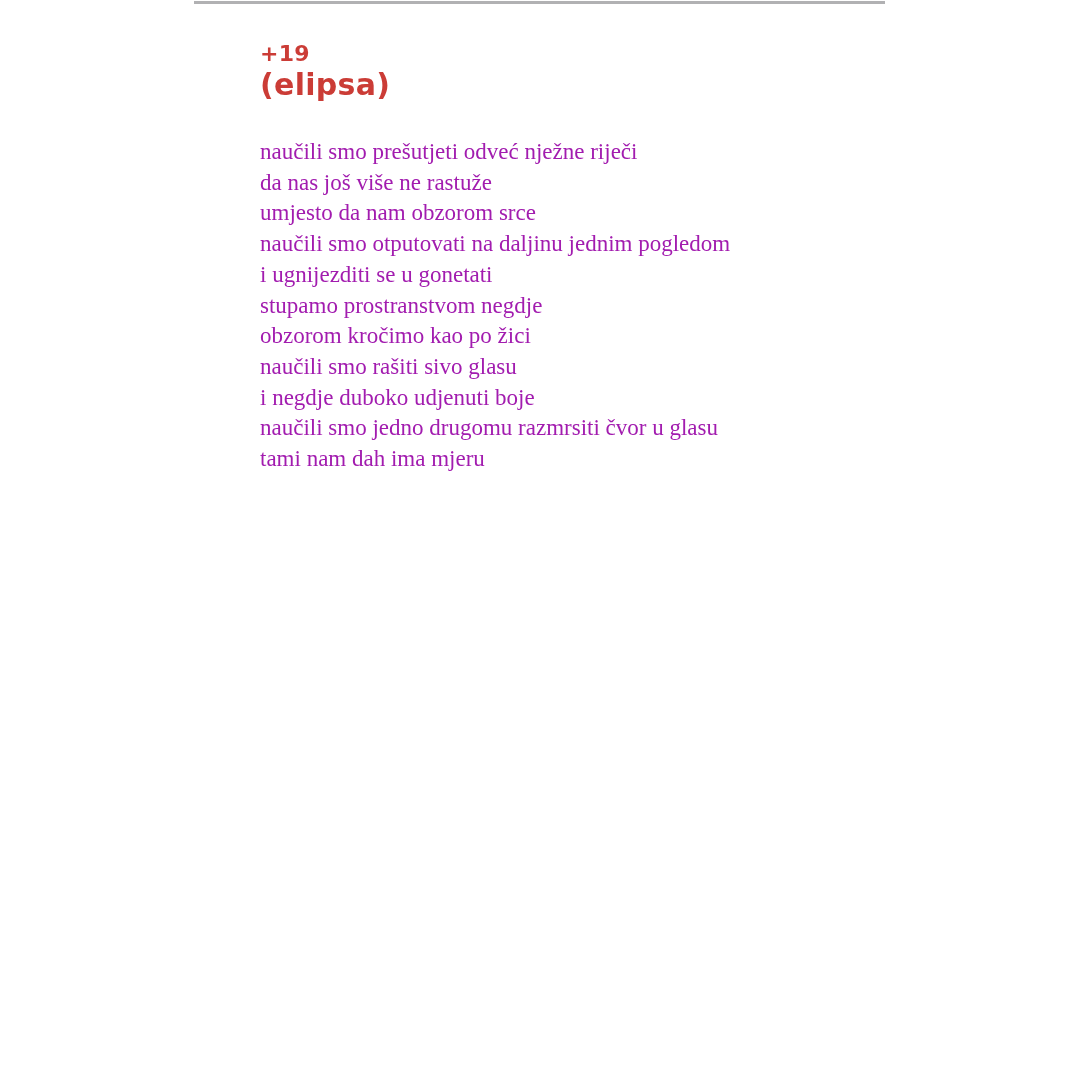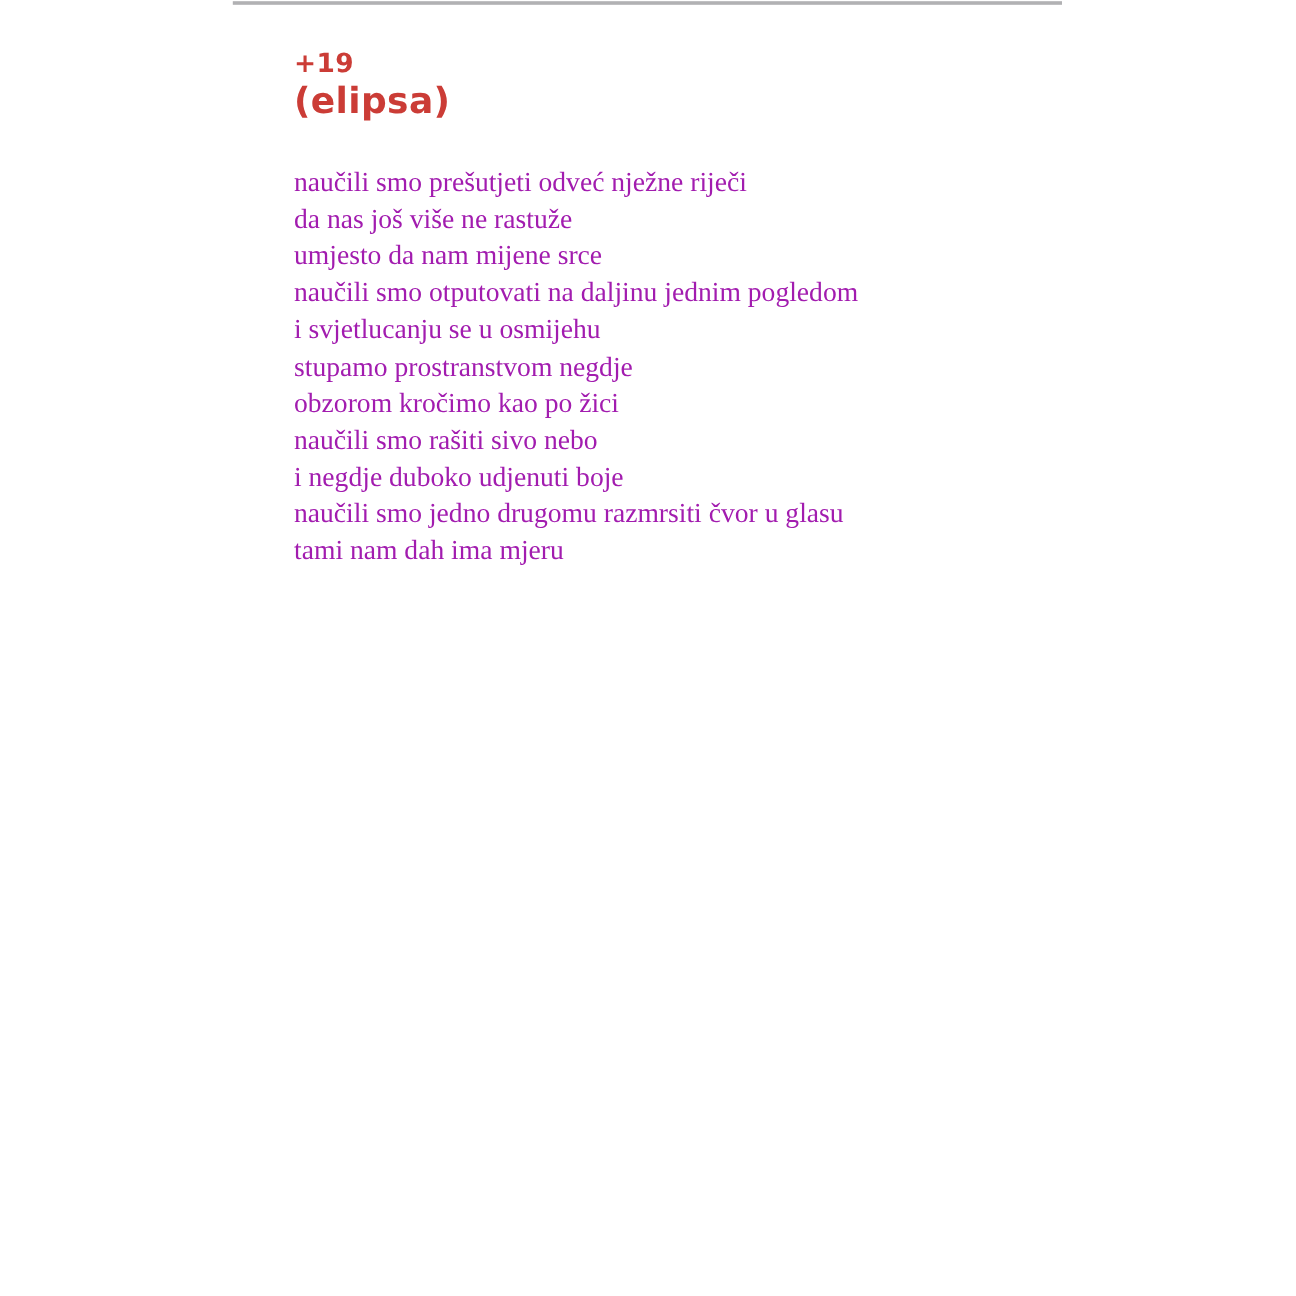--- a/index.html
+++ b/index.html
@@ -17,21 +17,21 @@
   .top-divider {
     position: absolute;
     left: 194px;
     top: 1px;
     width: 691px;
     height: 3px;
     background: #b1b1b3;
   }
   .content {
     position: absolute;
-    left: 245px;
+    left: 260px;
     top: 38px;
     width: 640px;
   }
   .poem-title {
     font-family: "DejaVu Sans", "Liberation Sans", sans-serif;
     font-weight: 700;
     font-size: 22px;
     line-height: 31px;
     color: #cb3c36;
     letter-spacing: 0.3px;
@@ -61,23 +61,23 @@
 <body>
 
 <div class="top-divider"></div>
 
 <div class="content">
   <h1 class="poem-title">+19</h1>
   <h2 class="poem-subtitle">(elipsa)</h2>
   <div class="poem-body">
       <div class="poem-line">naučili smo prešutjeti odveć nježne riječi</div>
       <div class="poem-line">da nas još više ne rastuže</div>
-      <div class="poem-line">umjesto da nam mijene srce</div>
+      <div class="poem-line">umjesto da nam obzorom srce</div>
       <div class="poem-line">naučili smo otputovati na daljinu jednim pogledom</div>
-      <div class="poem-line">i svjetlucanju se u osmijehu</div>
+      <div class="poem-line">i ugnijezditi se u gonetati</div>
       <div class="poem-line">stupamo prostranstvom negdje</div>
       <div class="poem-line">obzorom kročimo kao po žici</div>
-      <div class="poem-line">naučili smo rašiti sivo nebo</div>
+      <div class="poem-line">naučili smo rašiti sivo glasu</div>
       <div class="poem-line">i negdje duboko udjenuti boje</div>
       <div class="poem-line">naučili smo jedno drugomu razmrsiti čvor u glasu</div>
       <div class="poem-line">tami nam dah ima mjeru</div>
     </div>
 </div>
 
 </body></html>

